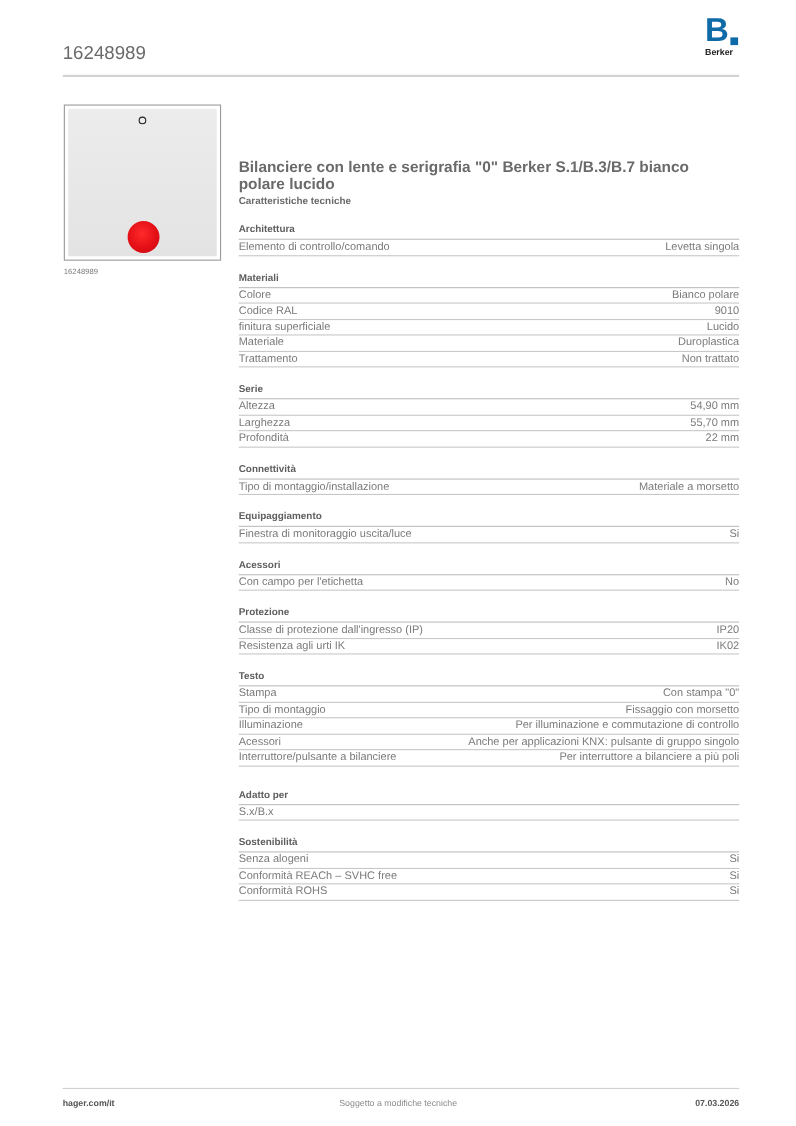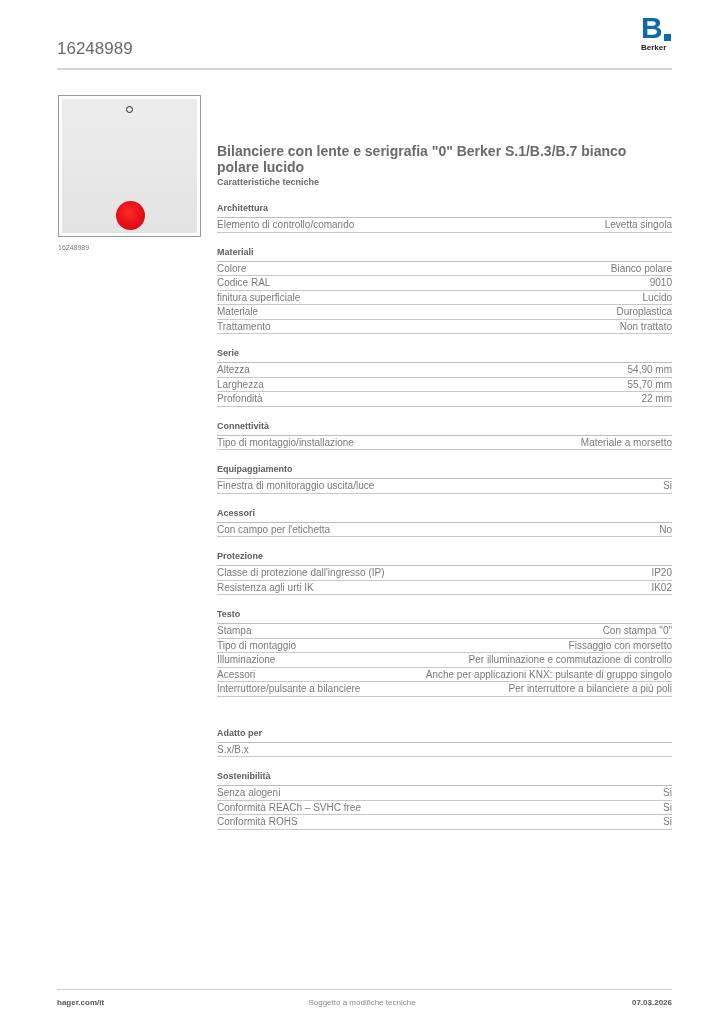--- a/index.html
+++ b/index.html
@@ -220,21 +220,21 @@
       <div class="row">
         <span>Acessori</span>
         <span class="val">Anche per applicazioni KNX: pulsante di gruppo singolo</span>
       </div>
       <div class="row">
         <span>Interruttore/pulsante a bilanciere</span>
         <span class="val">Per interruttore a bilanciere a più poli</span>
       </div>
     </div>
 
-    <div class="section" style="margin-top:31px;">
+    <div class="section" style="margin-top:20px;">
       <div class="section-title">Adatto per</div>
       <div class="row">
         <span>S.x/B.x</span>
         <span class="val"></span>
       </div>
     </div>
 
     <div class="section">
       <div class="section-title">Sostenibilità</div>
       <div class="row">

